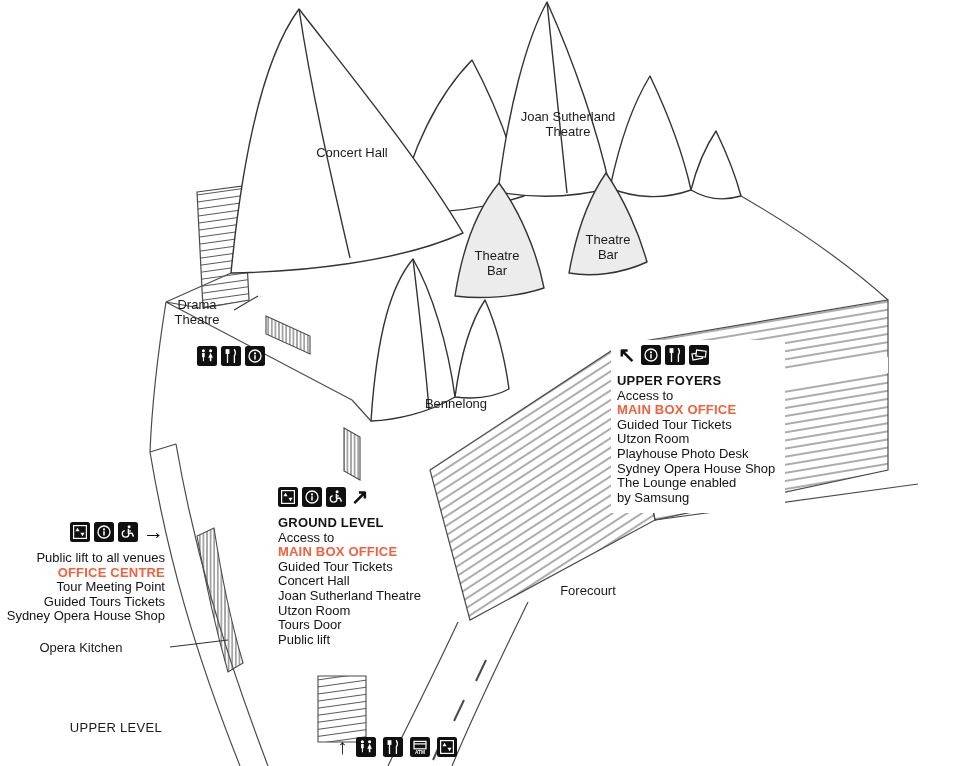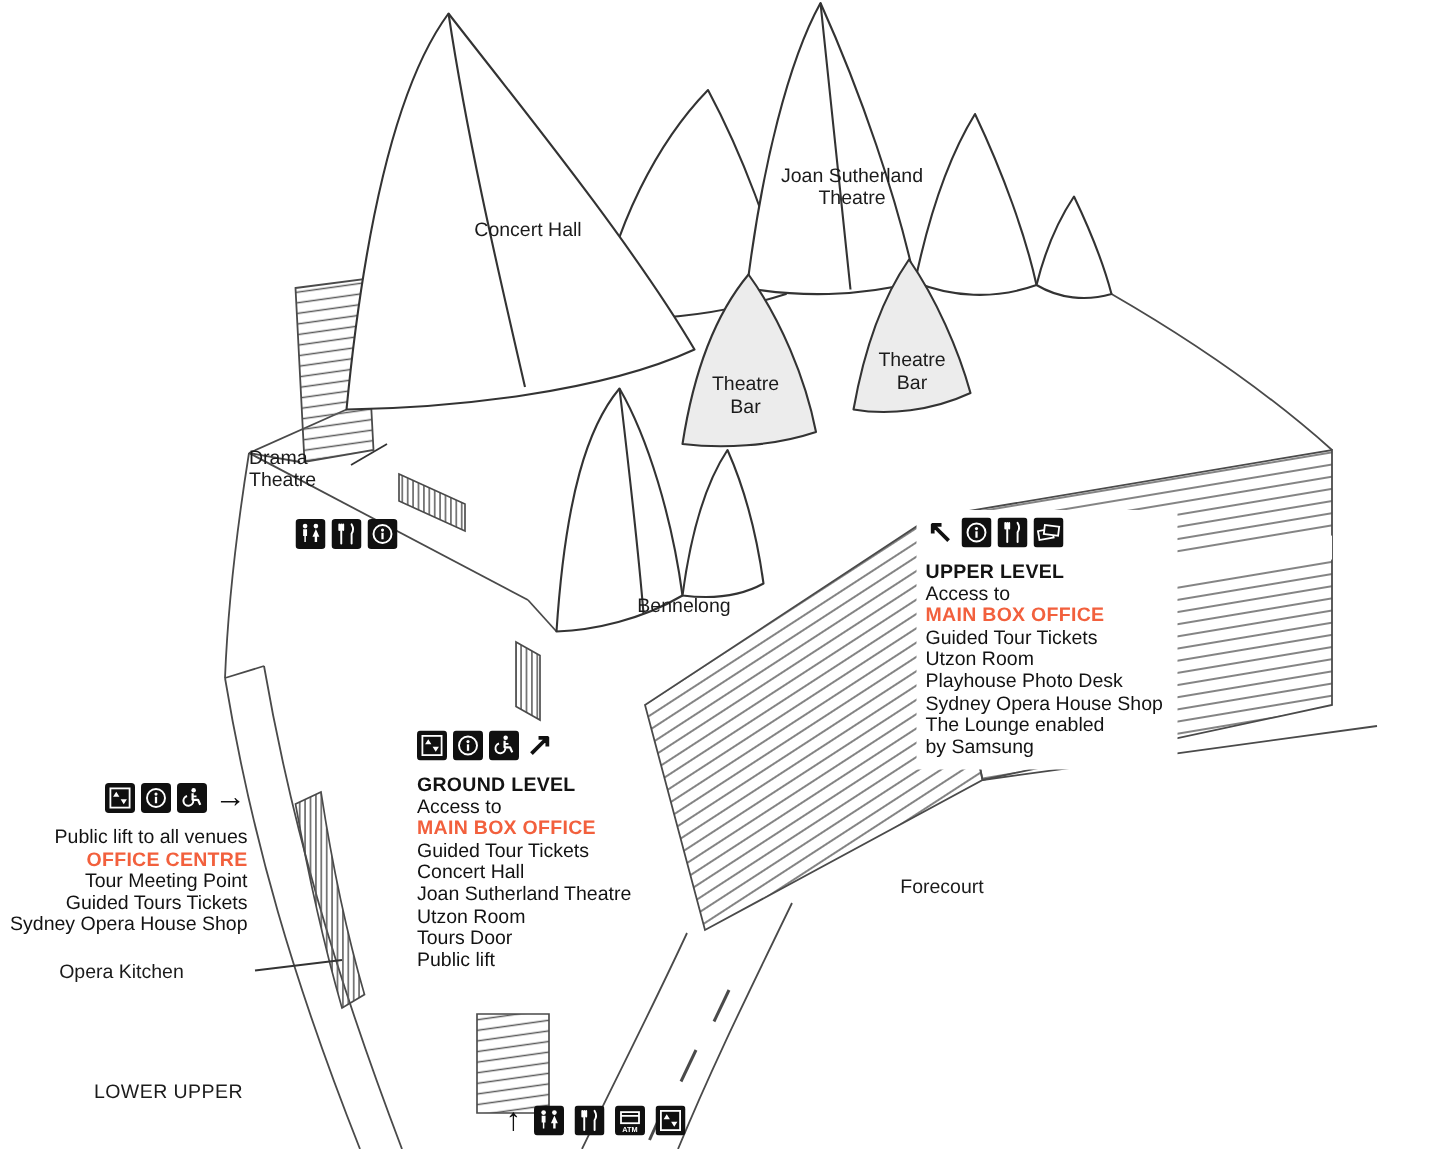--- a/index.html
+++ b/index.html
@@ -157,24 +157,24 @@
       <path d="M234,310 L258,296"></path>
       <path d="M170,647 L228,640"></path>
     </g>
   </svg>
 
   <div class="lbl" style="left:300px;top:145px;width:104px">Concert Hall</div>
   <div class="lbl" style="left:508px;top:109px;width:120px">Joan Sutherland Theatre</div>
   <div class="lbl" style="left:467px;top:248px;width:60px">Theatre Bar</div>
   <div class="lbl" style="left:578px;top:232px;width:60px">Theatre Bar</div>
   <div class="lbl" style="left:416px;top:396px;width:80px">Bennelong</div>
-  <div class="lbl rt" style="left:166px;top:297px;width:62px;text-align:left">Drama Theatre</div>
-  <div class="lbl" style="left:568px;top:583px;width:120px">Forecourt</div>
+  <div class="lbl rt" style="left:166px;top:297px;width:62px;text-align:center">Drama Theatre</div>
+  <div class="lbl" style="left:528px;top:583px;width:120px">Forecourt</div>
   <div class="lbl rt" style="left:0;top:640px;width:162px;text-align:center">Opera Kitchen</div>
-  <div class="lbl rt bold" style="left:0;top:720px;width:162px;text-align:right;letter-spacing:.3px">LOWER UPPER</div>
+  <div class="lbl rt bold" style="left:0;top:720px;width:162px;text-align:right;letter-spacing:.3px">UPPER LEVEL</div>
 
   <div class="irow" style="position:absolute;left:197px;top:346px">
     <svg class="ic">
         <use href="#i-wc"></use>
       </svg>
     <svg class="ic">
         <use href="#i-food"></use>
       </svg>
     <svg class="ic">
         <use href="#i-info"></use>
@@ -187,21 +187,21 @@
       <svg class="ic">
           <use href="#i-info"></use>
         </svg>
       <svg class="ic">
           <use href="#i-food"></use>
         </svg>
       <svg class="ic">
           <use href="#i-ticket"></use>
         </svg>
     </div>
-    <div class="t">UPPER LEVEL</div>
+    <div class="t">UPPER FOYERS</div>
     <div>Access to</div>
     <div class="orange">MAIN BOX OFFICE</div>
     <div>Guided Tour Tickets</div>
     <div>Utzon Room</div>
     <div>Playhouse Photo Desk</div>
     <div>Sydney Opera House Shop</div>
     <div>The Lounge enabled</div>
     <div>by Samsung</div>
   </div>
 

